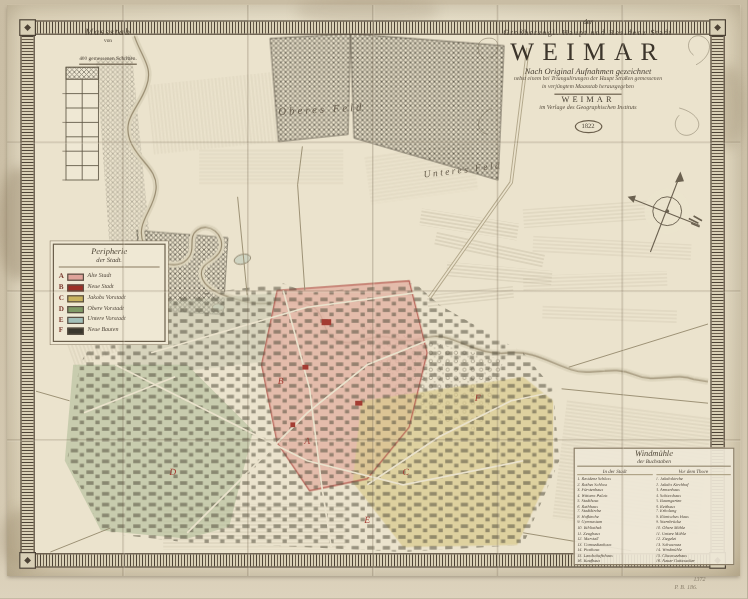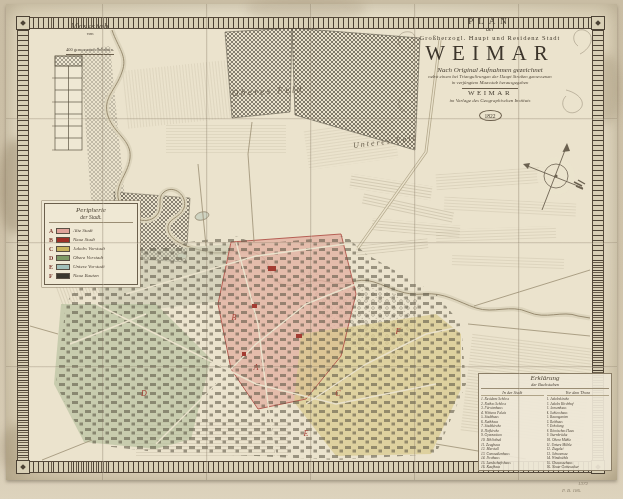--- a/index.html
+++ b/index.html
@@ -276,35 +276,34 @@
         <span class="lb">Untere Vorstadt</span>
       </div>
       <div class="lrow">
         <span class="ltr">F</span>
         <span class="sw sw-f"></span>
         <span class="lb">Neue Bauten</span>
       </div>
     </div>
 
     <div id="cart" class="ov">
-      <div class="c1">PLAN</div>
       <div class="c2">der</div>
       <div class="c3">Großherzogl. Haupt und Residenz Stadt</div>
       <div class="cname">WEIMAR</div>
       <div class="c5">Nach Original Aufnahmen gezeichnet</div>
       <div class="c6">nebst einem bei Triangulirungen der Haupt Straßen gemessenen</div>
       <div class="c7">in verjüngtem Maasstab herausgegeben</div>
       <div class="rule"></div>
       <div class="c8">WEIMAR</div>
       <div class="c9">im Verlage des Geographischen Instituts</div>
       <div><span class="year">1822</span></div>
     </div>
 
     <div id="expl" class="ov">
-      <div class="et">Erklärung</div>
+      <div class="et">Windmühle</div>
       <div class="es">der Buchstaben</div>
       <div class="cols">
         <div class="col">
           <div class="ch">In der Stadt</div>
           <div>
               <div class="xitem">1. Residenz Schloss</div>
               <div class="xitem">2. Rothes Schloss</div>
               <div class="xitem">3. Fürstenhaus</div>
               <div class="xitem">4. Wittums Palais</div>
               <div class="xitem">5. Stadthaus</div>

